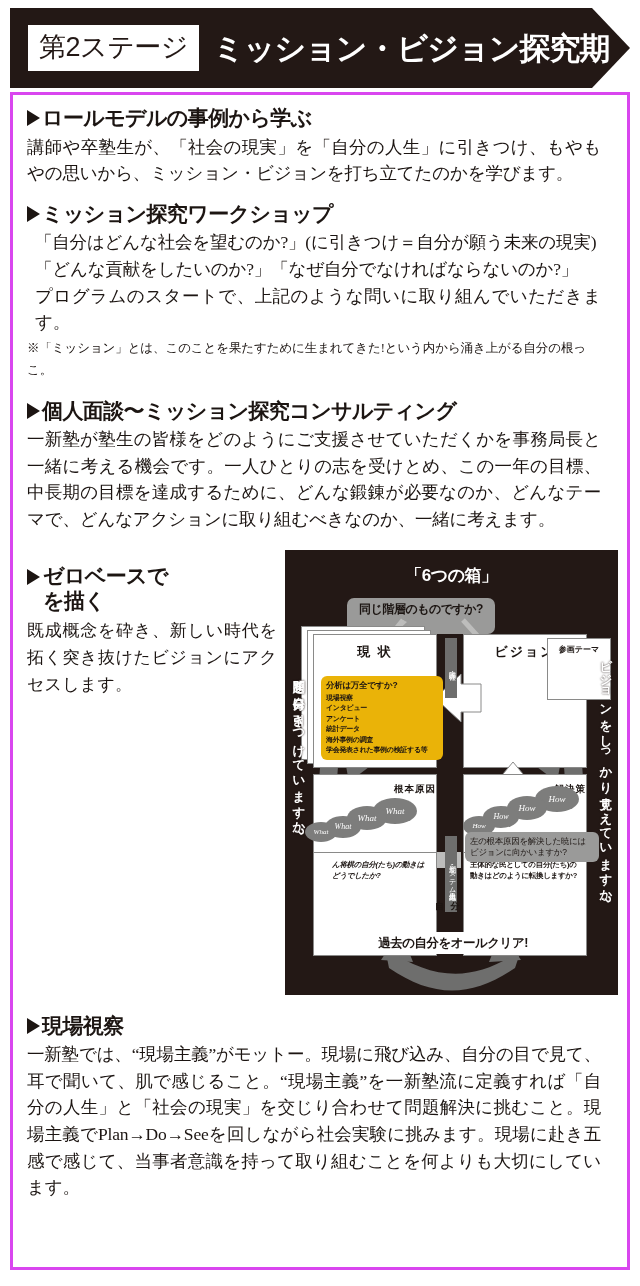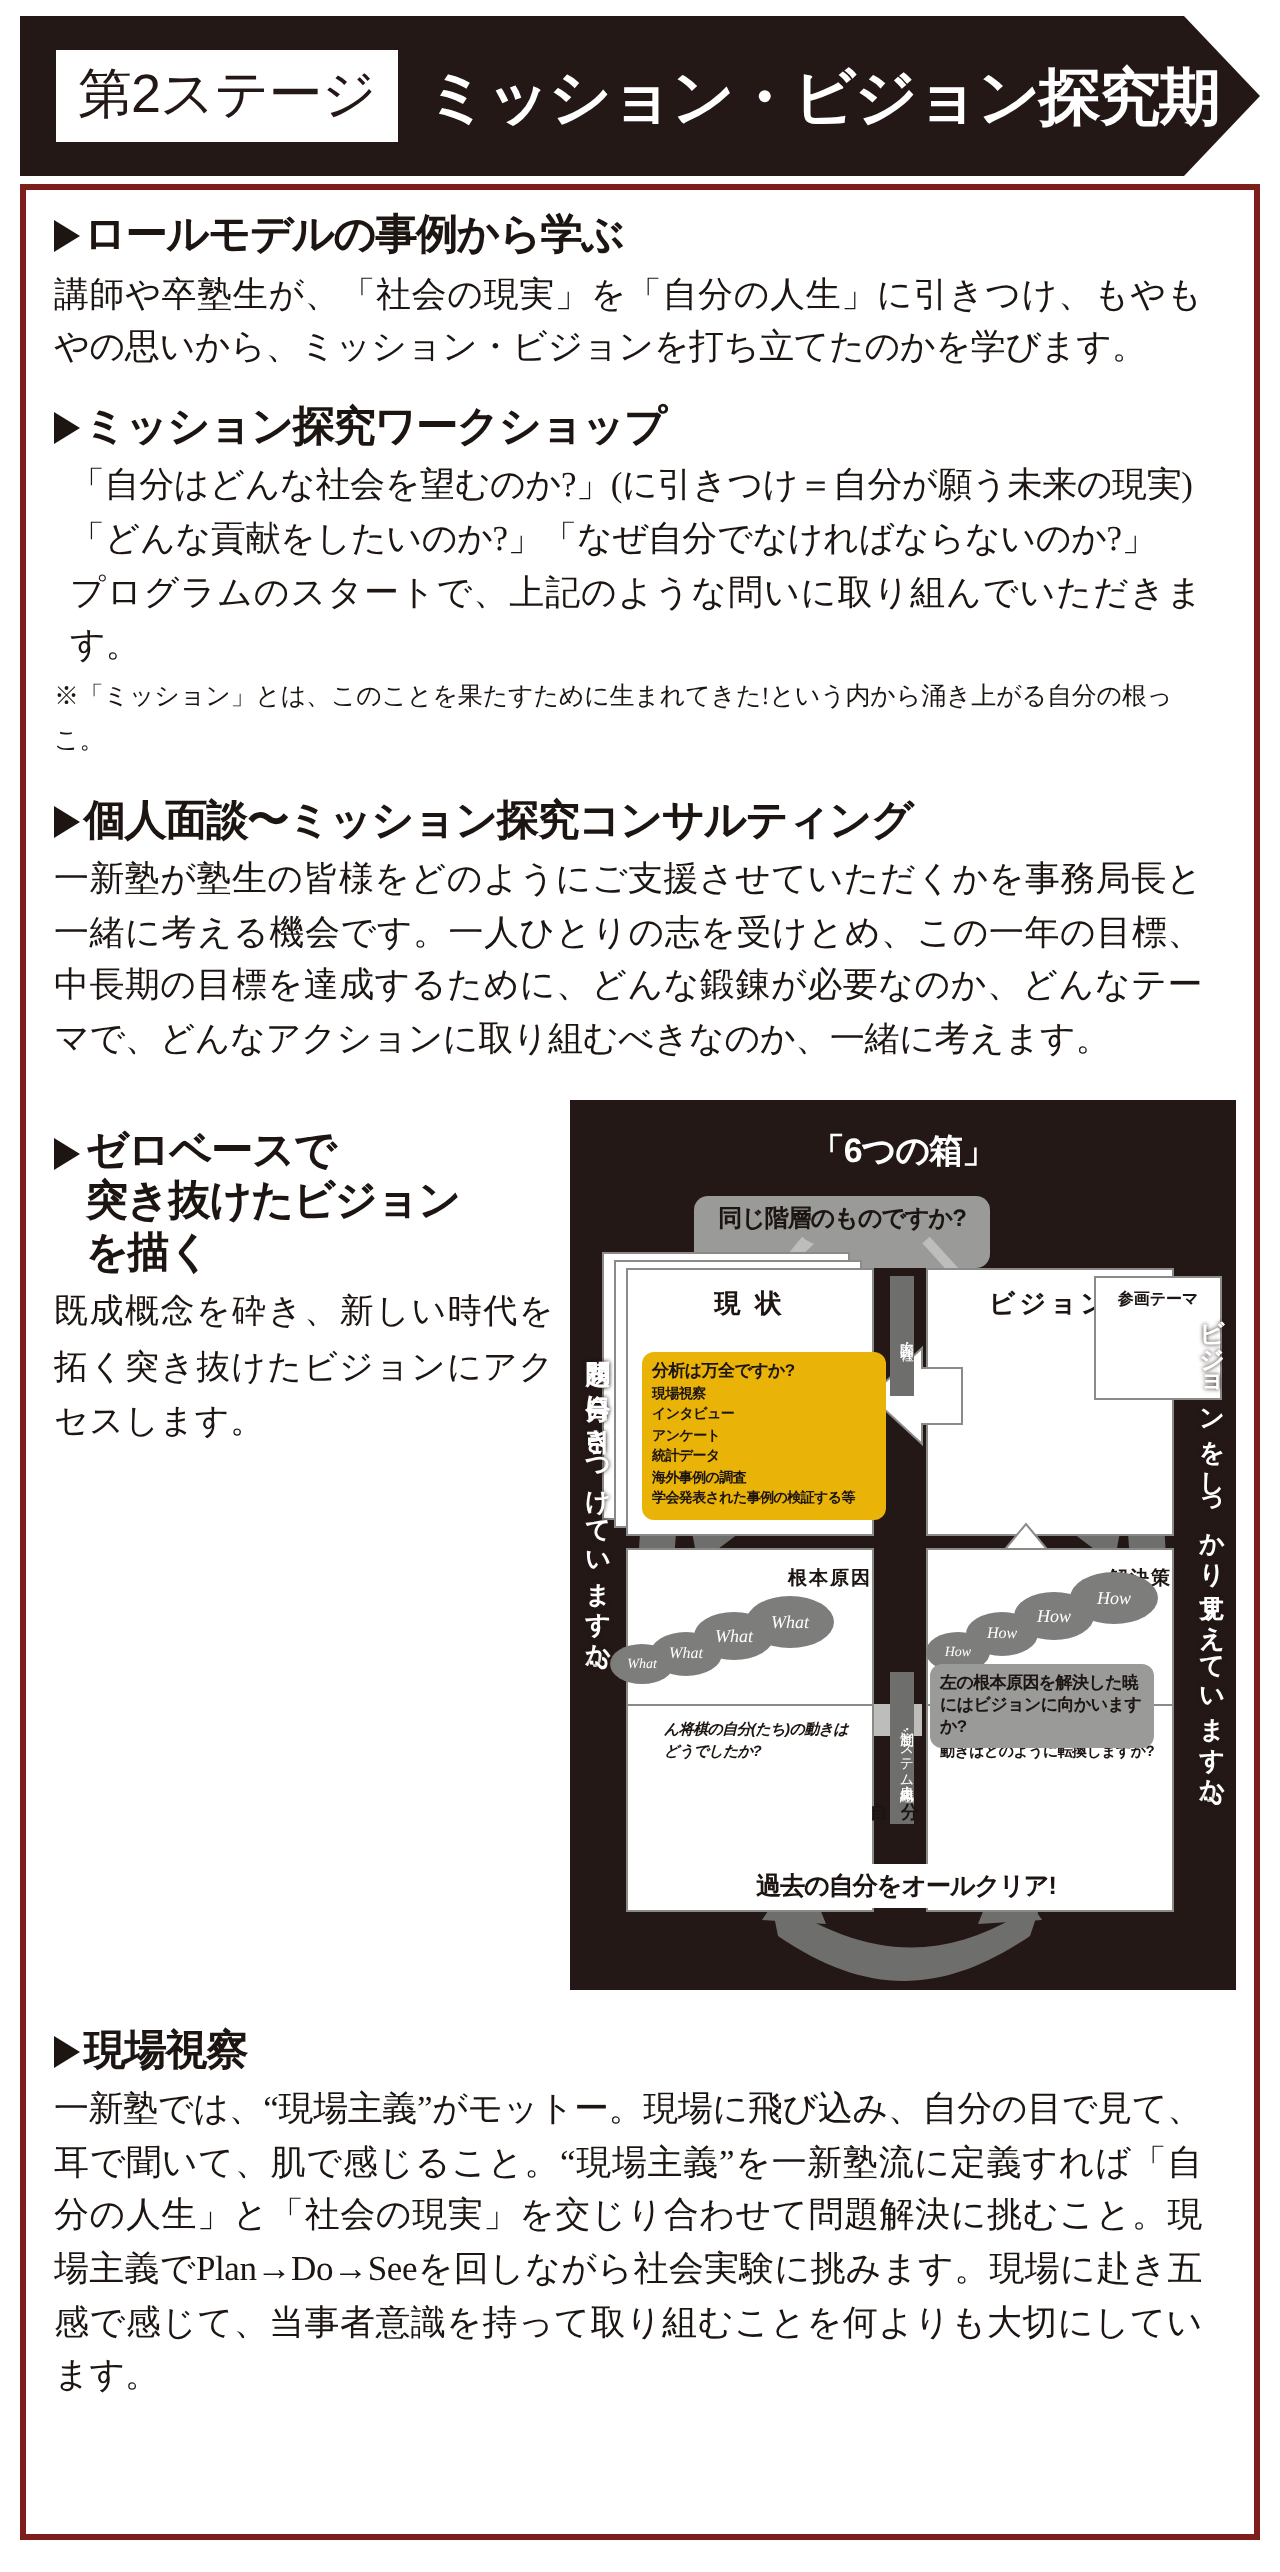--- a/index.html
+++ b/index.html
@@ -61,21 +61,21 @@
   }
 
   
   .frame {
     position: absolute;
     left: 10px;
     top: 92px;
     width: 620px;
     height: 1178px;
     box-sizing: border-box;
-    border: 3px solid #7f1d1d;
+    border: 3px solid #d946ef;
     background: #ffffff;
     padding: 10px 26px 0 14px;
   }
 
   
   .sec { margin-bottom: 2px; }
   .sec-head {
     font-family: "Liberation Sans", "DejaVu Sans", sans-serif;
     font-weight: bold;
     font-size: 21px;
@@ -247,23 +247,23 @@
     z-index: 4;
   }
   .self-lbl {
     position: absolute;
     left: 150px; top: 350px;
     font-size: 9px; color: #1c1512; font-weight: bold;
     letter-spacing: 2px; z-index: 4;
   }
   .qbox {
     position: absolute;
-    left: 180px; top: 282px; width: 112px;
+    left: 180px; top: 282px; width: 134px;
     background: #9a9a99; color: #1c1512;
-    font-size: 8.5px; font-weight: bold;
+    font-size: 8.5px; font-weight: normal;
     border-radius: 6px; padding: 4px 5px;
     line-height: 1.35; letter-spacing: -0.3px;
     box-sizing: border-box; z-index: 4;
   }
   .vbar {
     position: absolute;
     background: #6e6e6d; color: #ffffff;
     font-size: 7px; writing-mode: vertical-rl;
     text-align: center; letter-spacing: -0.5px;
   }
@@ -316,21 +316,20 @@
 
     <div class="col-left">
 
 
       <div class="gap"></div>
 
       <div class="sec">
         <div class="sec-head multi">
           <span class="tri"></span>
           <span class="hl">ゼロベースで</span>
-          <span class="hl">突き抜けたビジョン</span>
           <span class="hl">を描く</span>
         </div>
         <p class="sec-body">既成概念を砕き、新しい時代を拓く突き抜けたビジョンにアクセスします。</p>
       </div>
 
     </div>
 
     <div class="col-right">
       <div class="diagram">
 

